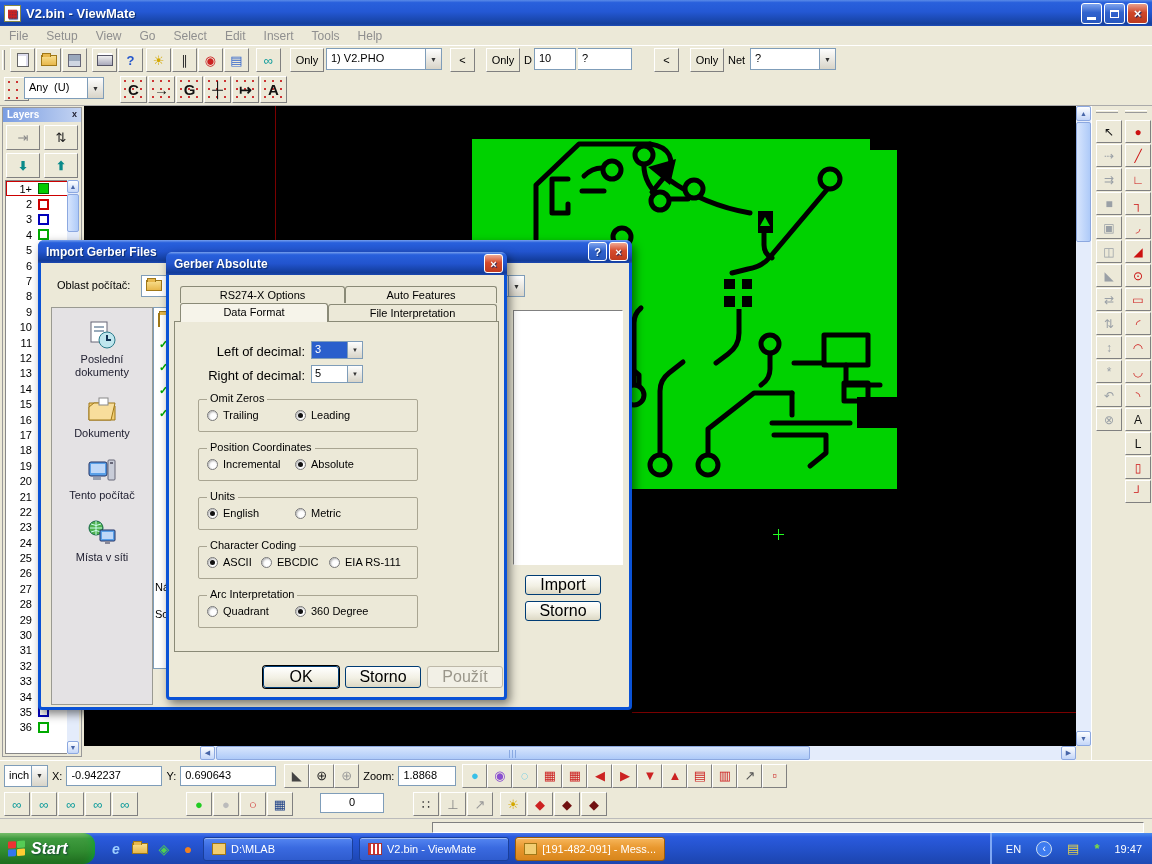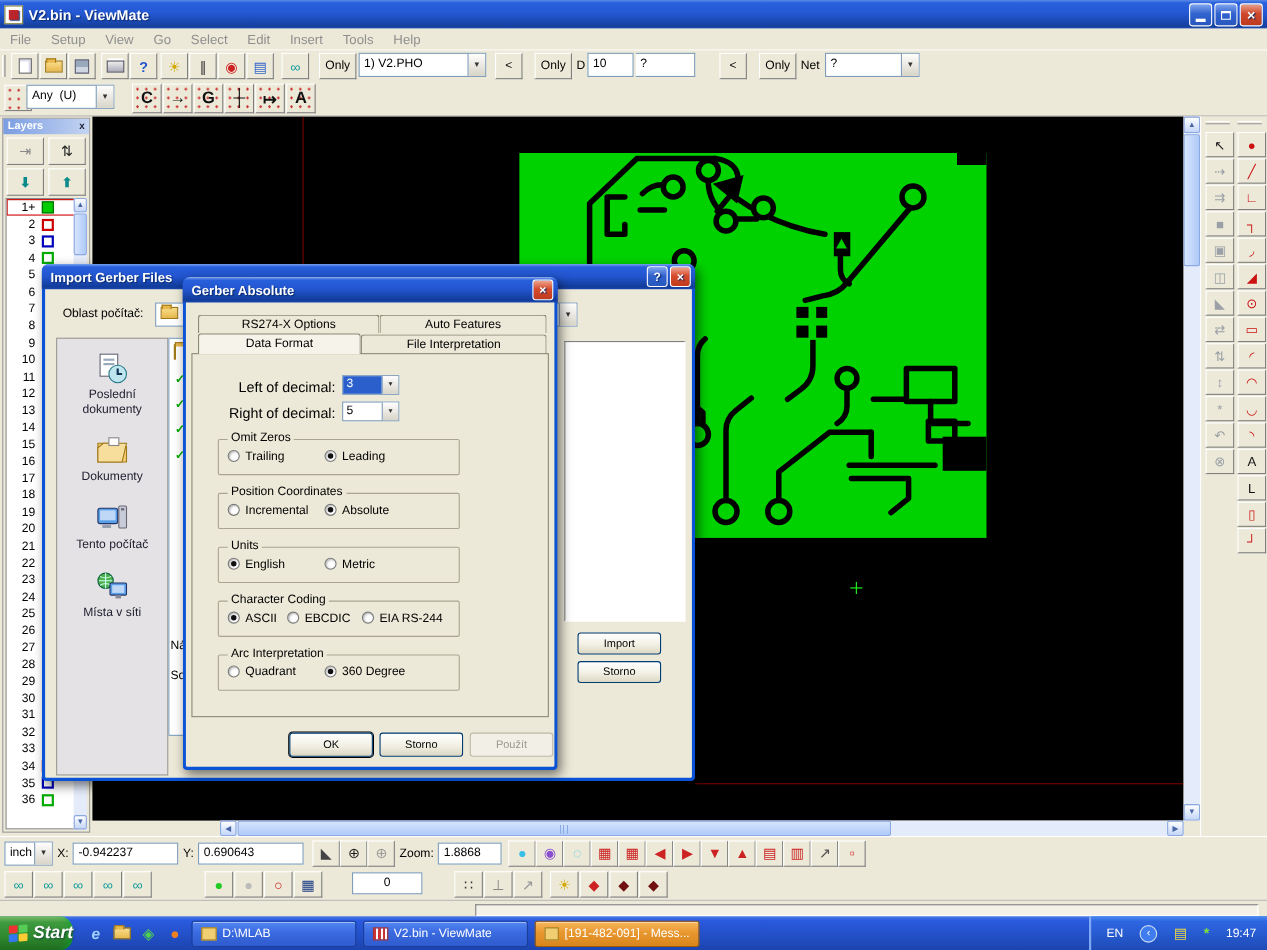--- a/index.html
+++ b/index.html
@@ -99,21 +99,21 @@
     border-radius:7px 7px 4px 4px; box-shadow:3px 4px 10px rgba(0,0,0,.5); }
   .xp-title { height:23px; margin:0 -3px; border-radius:6px 6px 0 0; padding:0 4px 0 8px;
     background:linear-gradient(180deg,#77A0EE 0%,#2860DC 12%,#2254CE 50%,#123C9A 90%,#1C48B0 100%);
     color:#fff; font-weight:bold; font-size:12px; display:flex; align-items:center;
     text-shadow:1px 1px 1px #0a2a6a; }
   .xp-title .sp { flex:1; }
   .xbtn { width:19px; height:19px; border-radius:3px; border:1px solid #fff; margin-left:2px;
     display:grid; place-items:center; color:#fff; font-weight:bold; font-size:11px;
     background:linear-gradient(#7FA4EE,#3163CE 45%,#2757BE); }
   .xbtn.red { background:linear-gradient(#EFA893,#D64B2C 45%,#C03A1E); }
-  .xpbtn { border:1px solid #003C74; border-radius:3px; font-size:10px;
+  .xpbtn { border:1px solid #003C74; border-radius:3px; font-size:16px;
     background:linear-gradient(#FFFFFF,#F2F0E4 55%,#DCD8C4); display:inline-flex;
     align-items:center; justify-content:center; }
   .xpbtn.default { box-shadow:0 0 0 1px #000; }
   .xpbtn.disabled { color:#9a968a; border-color:#BDB8A8; background:#F2F0E6; }
 
   
   .tab { position:absolute; height:17px; background:#ECE9D8; border:1px solid #8a8a77; border-bottom:none;
     border-radius:3px 3px 0 0; font-size:11px; text-align:center; line-height:16px; }
   .tab.active { height:19px; background:#F6F4EA; z-index:3; font-weight:normal; }
   .tabpanel { position:absolute; border:1px solid #8a8a77; background:#ECE9D8; z-index:2; }
@@ -141,21 +141,21 @@
     border-top:1px solid #fff; display:flex; align-items:center; padding-left:4px; }
   #toolbar3 { position:absolute; left:0; top:790px; width:1152px; height:28px; background:#ECE9D8; }
   #statusline { position:absolute; left:0; top:818px; width:1152px; height:15px; background:#ECE9D8;
     border-top:1px solid #bbb; }
   .sfield { background:#fff; border:1px solid #7F9DB9; height:20px; font-size:11px; padding:2px 4px; }
   .slab { font-size:11px; margin:0 4px; }
 
   
   #taskbar { position:absolute; left:0; top:833px; width:1152px; height:31px;
     background:linear-gradient(180deg,#4A77E8 0%,#2A5ADE 12%,#2350C8 55%,#1C44AE 100%); display:flex; align-items:center; }
-  #startbtn { width:66px; height:31px; border-radius:0 12px 12px 0;
+  #startbtn { width:95px; height:31px; border-radius:0 12px 12px 0;
     background:linear-gradient(180deg,#7EBE6E 0%,#3F9B3F 18%,#2F8A2F 60%,#1E6B1E 100%);
     display:flex; align-items:center; gap:5px; padding-left:8px; color:#fff; font-weight:bold;
     font-style:italic; font-size:16px; text-shadow:1px 1px 2px #143; box-shadow:inset -6px 0 8px -6px #0a3; }
   .winlogo { width:18px; height:16px; display:grid; grid-template-columns:8px 8px; grid-template-rows:7px 7px; gap:1px; transform:skewY(-4deg); }
   .winlogo i { border-radius:1px; }
   .ql { display:flex; gap:6px; margin-left:12px; align-items:center; }
   .qlic { width:18px; height:18px; display:grid; place-items:center; font-size:14px; }
   .task { height:24px; margin-left:6px; border-radius:3px; border:1px solid #1a3f9a;
     background:linear-gradient(#5486F2,#3A6AE0 45%,#2F5CCE); color:#fff; font-size:11px;
     display:flex; align-items:center; gap:5px; padding:0 8px; width:150px;
@@ -732,21 +732,21 @@
           <div class="grp" style="left:23px;top:175px;width:220px;height:33px">
             <span class="gl">Units</span>
             <span class="abs" style="left:8px;top:9px"><i class="rad on"></i><span class="radlab">English</span></span>
             <span class="abs" style="left:96px;top:9px"><i class="rad"></i><span class="radlab">Metric</span></span>
           </div>
 
           <div class="grp" style="left:23px;top:224px;width:220px;height:33px">
             <span class="gl">Character Coding</span>
             <span class="abs" style="left:8px;top:9px"><i class="rad on"></i><span class="radlab">ASCII</span></span>
             <span class="abs" style="left:62px;top:9px"><i class="rad"></i><span class="radlab">EBCDIC</span></span>
-            <span class="abs" style="left:130px;top:9px"><i class="rad"></i><span class="radlab">EIA RS-244</span></span>
+            <span class="abs" style="left:130px;top:9px"><i class="rad"></i><span class="radlab">EIA RS-111</span></span>
           </div>
 
           <div class="grp" style="left:23px;top:273px;width:220px;height:33px">
             <span class="gl">Arc Interpretation</span>
             <span class="abs" style="left:8px;top:9px"><i class="rad"></i><span class="radlab">Quadrant</span></span>
             <span class="abs" style="left:96px;top:9px"><i class="rad on"></i><span class="radlab">360 Degree</span></span>
           </div>
         </div>
 
         <div class="xpbtn default abs" style="left:94px;top:391px;width:76px;height:22px">

